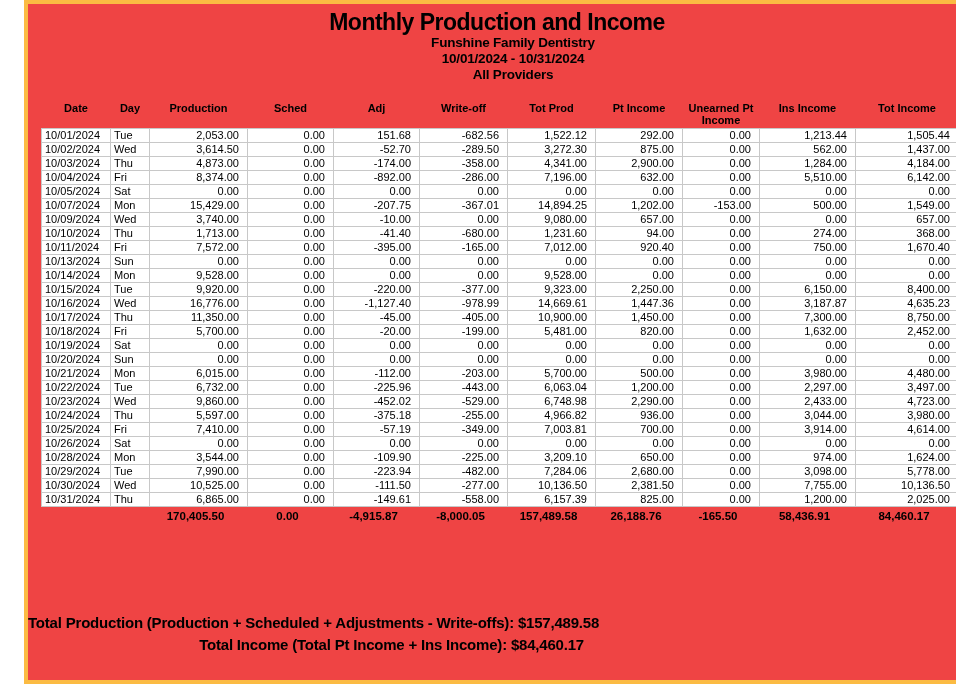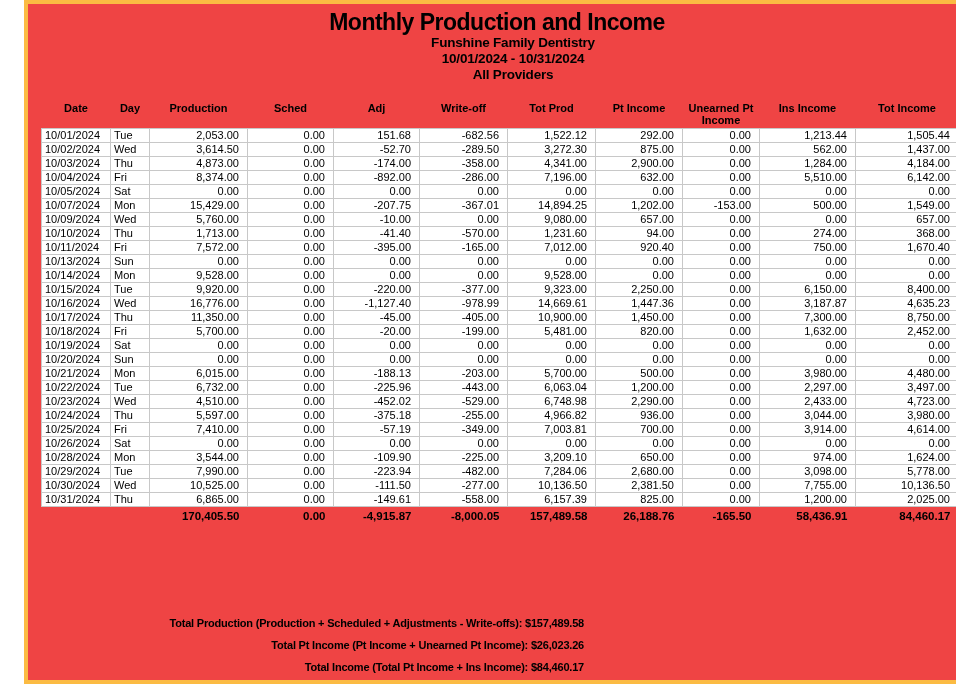--- a/index.html
+++ b/index.html
@@ -34,24 +34,24 @@
     border:1px solid #c8c8c8; background:#fff;
     height:13px; line-height:13px; padding:0 2px;
     overflow:hidden; white-space:nowrap;
   }
   table.report td.l { text-align:left; padding-left:3px; }
   table.report td.r { text-align:right; padding-right:8px; }
   table.report tfoot td {
     border:none; font-weight:bold; font-size:11.5px;
     height:15px; line-height:15px; padding:2px 2px 0 2px; white-space:nowrap;
   }
-  table.report tfoot td.r { text-align:right; padding-right:8px; }
+  table.report tfoot td.r { text-align:center; padding-right:8px; }
   .summary {
     position:absolute; left:0; top:608px; width:556px;
-    text-align:right; font-weight:bold; font-size:11px; line-height:22px;
+    text-align:right; font-weight:bold; font-size:15px; line-height:22px;
     letter-spacing:-0.2px; white-space:nowrap;
   }
 </style>
 </head>
 <body>
 
 <div class="frame">
   <h1 class="title">Monthly Production and Income</h1>
   <div class="subtitle">Funshine Family Dentistry</div>
   <div class="subtitle">10/01/2024 - 10/31/2024</div>
@@ -161,37 +161,37 @@
           <td class="r">-367.01</td>
           <td class="r">14,894.25</td>
           <td class="r">1,202.00</td>
           <td class="r">-153.00</td>
           <td class="r">500.00</td>
           <td class="r">1,549.00</td>
         </tr>
         <tr>
           <td class="l">10/09/2024</td>
           <td class="l">Wed</td>
-          <td class="r">5,760.00</td>
+          <td class="r">3,740.00</td>
           <td class="r">0.00</td>
           <td class="r">-10.00</td>
           <td class="r">0.00</td>
           <td class="r">9,080.00</td>
           <td class="r">657.00</td>
           <td class="r">0.00</td>
           <td class="r">0.00</td>
           <td class="r">657.00</td>
         </tr>
         <tr>
           <td class="l">10/10/2024</td>
           <td class="l">Thu</td>
           <td class="r">1,713.00</td>
           <td class="r">0.00</td>
           <td class="r">-41.40</td>
-          <td class="r">-570.00</td>
+          <td class="r">-680.00</td>
           <td class="r">1,231.60</td>
           <td class="r">94.00</td>
           <td class="r">0.00</td>
           <td class="r">274.00</td>
           <td class="r">368.00</td>
         </tr>
         <tr>
           <td class="l">10/11/2024</td>
           <td class="l">Fri</td>
           <td class="r">7,572.00</td>
@@ -306,21 +306,21 @@
           <td class="r">0.00</td>
           <td class="r">0.00</td>
           <td class="r">0.00</td>
           <td class="r">0.00</td>
         </tr>
         <tr>
           <td class="l">10/21/2024</td>
           <td class="l">Mon</td>
           <td class="r">6,015.00</td>
           <td class="r">0.00</td>
-          <td class="r">-188.13</td>
+          <td class="r">-112.00</td>
           <td class="r">-203.00</td>
           <td class="r">5,700.00</td>
           <td class="r">500.00</td>
           <td class="r">0.00</td>
           <td class="r">3,980.00</td>
           <td class="r">4,480.00</td>
         </tr>
         <tr>
           <td class="l">10/22/2024</td>
           <td class="l">Tue</td>
@@ -330,21 +330,21 @@
           <td class="r">-443.00</td>
           <td class="r">6,063.04</td>
           <td class="r">1,200.00</td>
           <td class="r">0.00</td>
           <td class="r">2,297.00</td>
           <td class="r">3,497.00</td>
         </tr>
         <tr>
           <td class="l">10/23/2024</td>
           <td class="l">Wed</td>
-          <td class="r">4,510.00</td>
+          <td class="r">9,860.00</td>
           <td class="r">0.00</td>
           <td class="r">-452.02</td>
           <td class="r">-529.00</td>
           <td class="r">6,748.98</td>
           <td class="r">2,290.00</td>
           <td class="r">0.00</td>
           <td class="r">2,433.00</td>
           <td class="r">4,723.00</td>
         </tr>
         <tr>
@@ -451,16 +451,15 @@
           <td class="r">26,188.76</td>
           <td class="r">-165.50</td>
           <td class="r">58,436.91</td>
           <td class="r">84,460.17</td>
         </tr>
     </tfoot>
   </table>
 
   <div class="summary" id="summary">
       <div>Total Production (Production + Scheduled + Adjustments - Write-offs): $157,489.58</div>
-      <div>Total Pt Income (Pt Income + Unearned Pt Income): $26,023.26</div>
       <div>Total Income (Total Pt Income + Ins Income): $84,460.17</div>
     </div>
 </div>
 
 </body></html>

